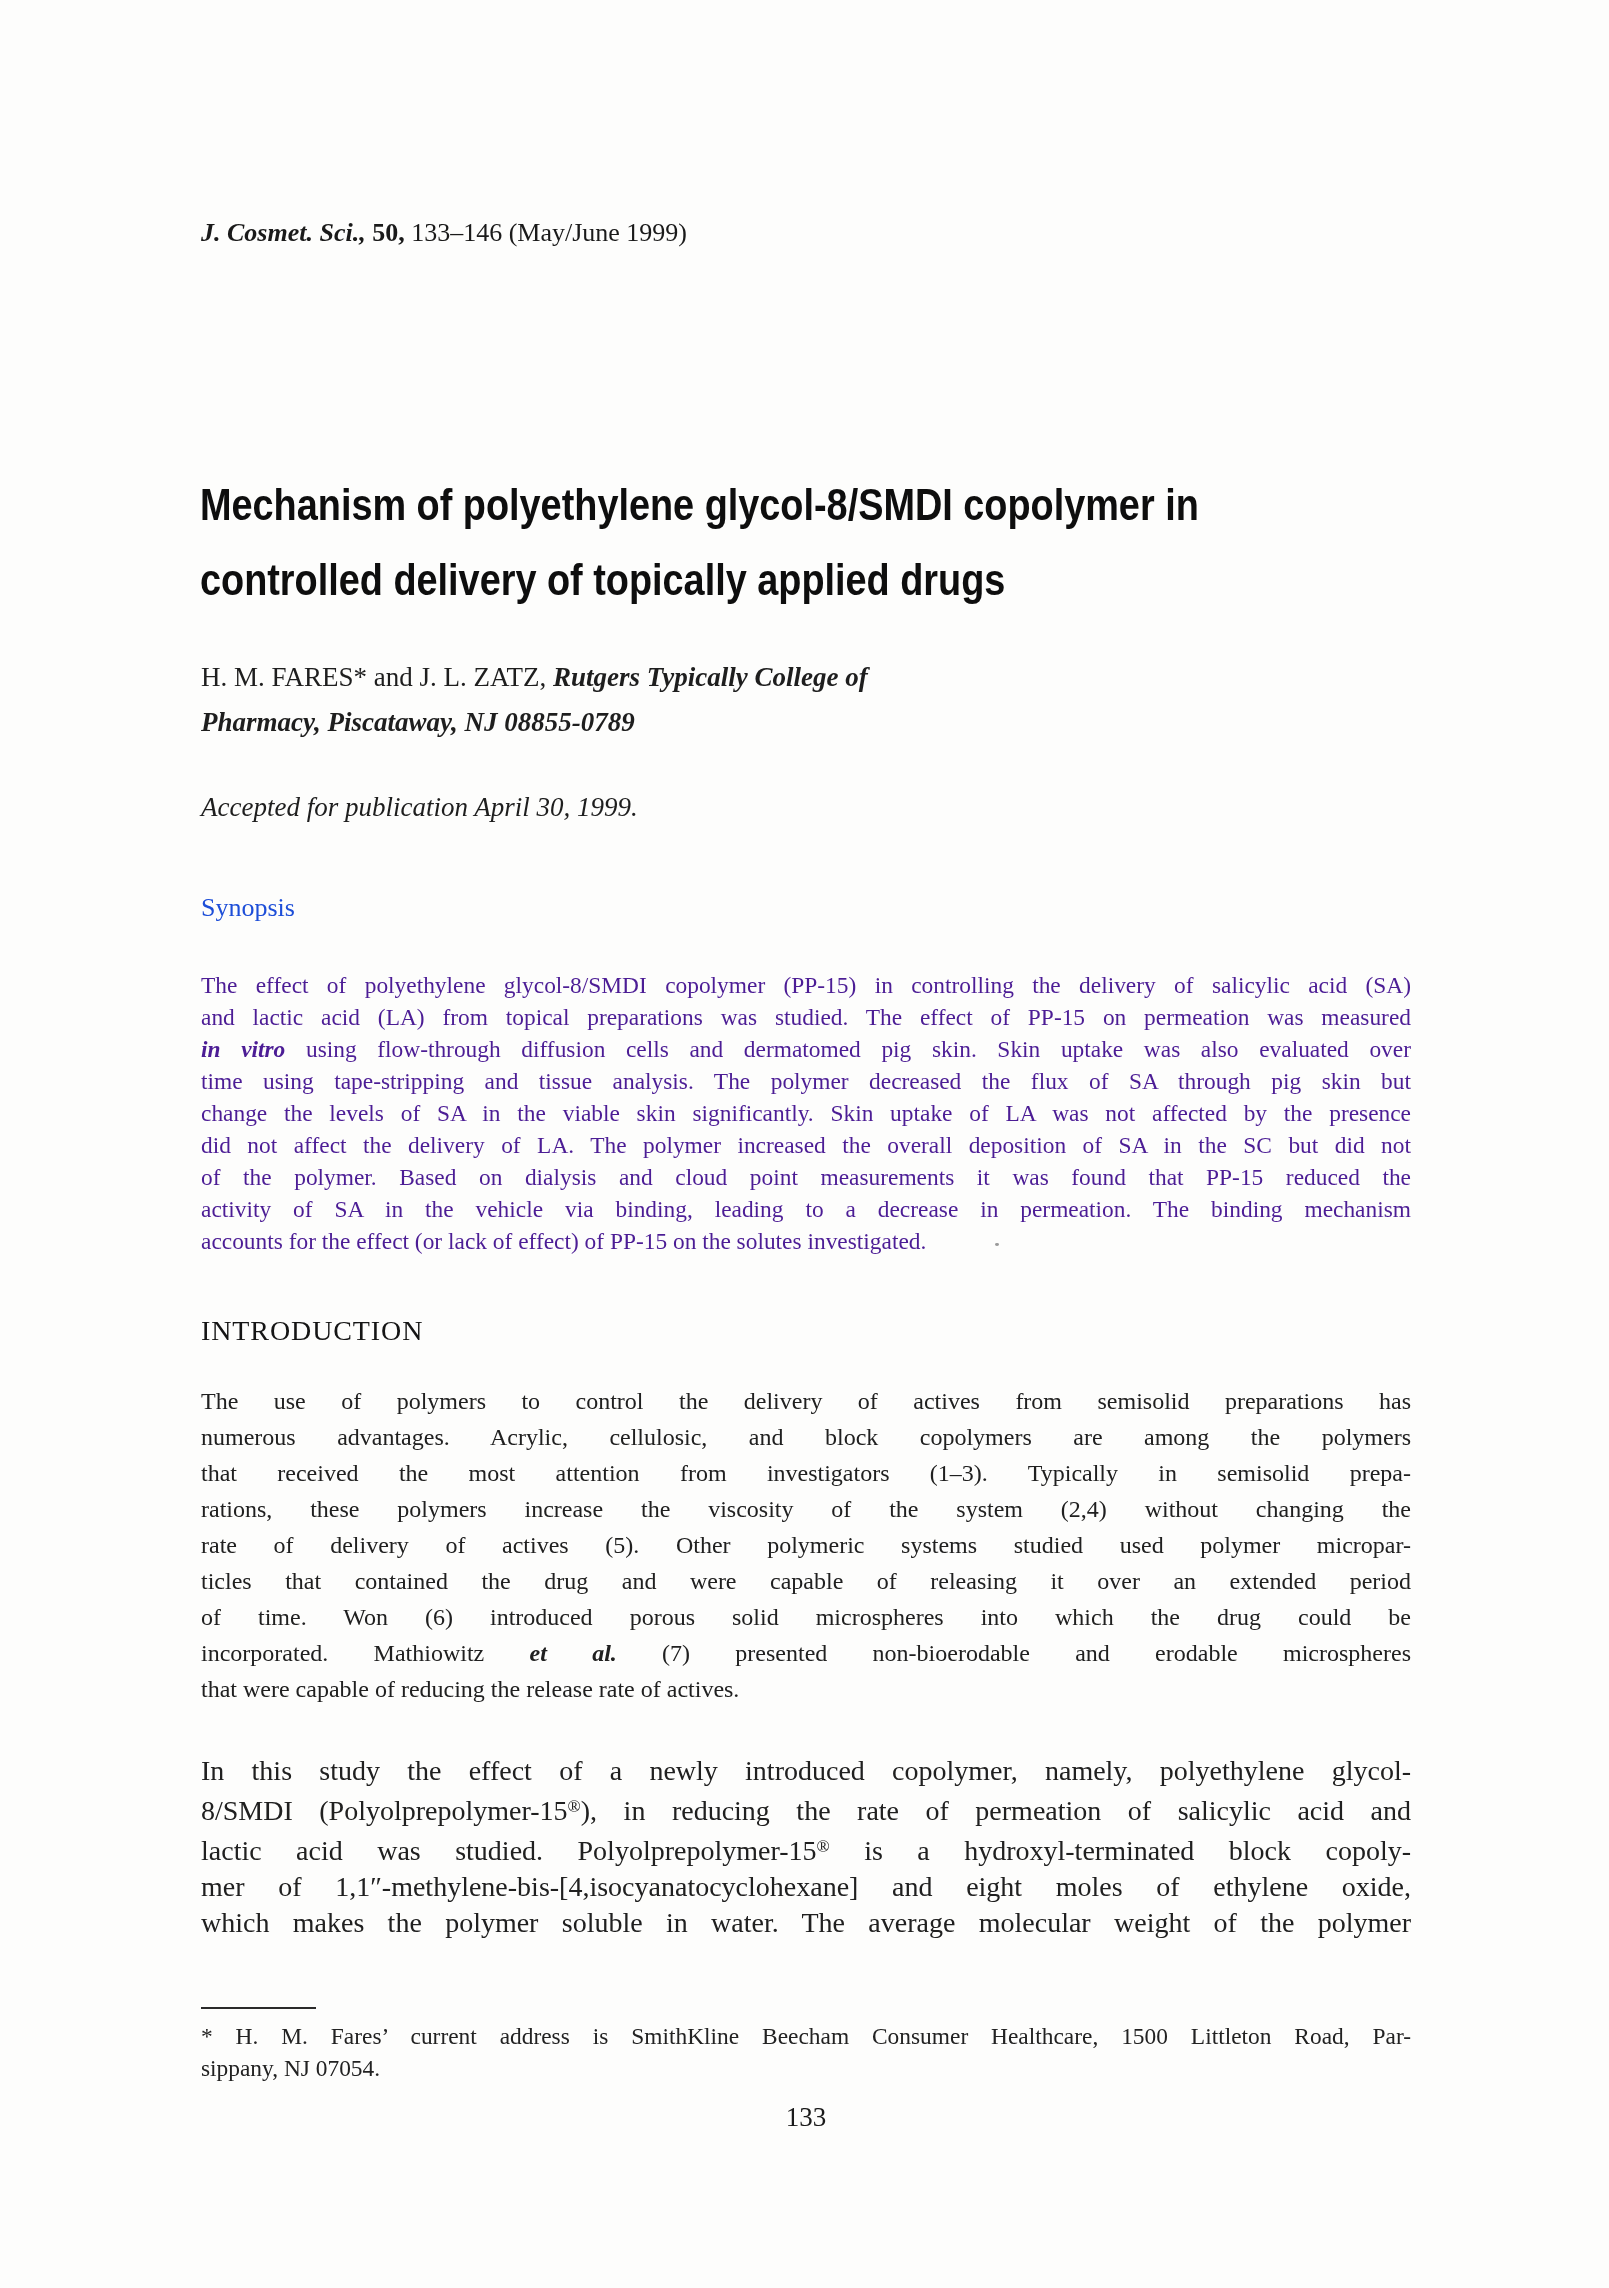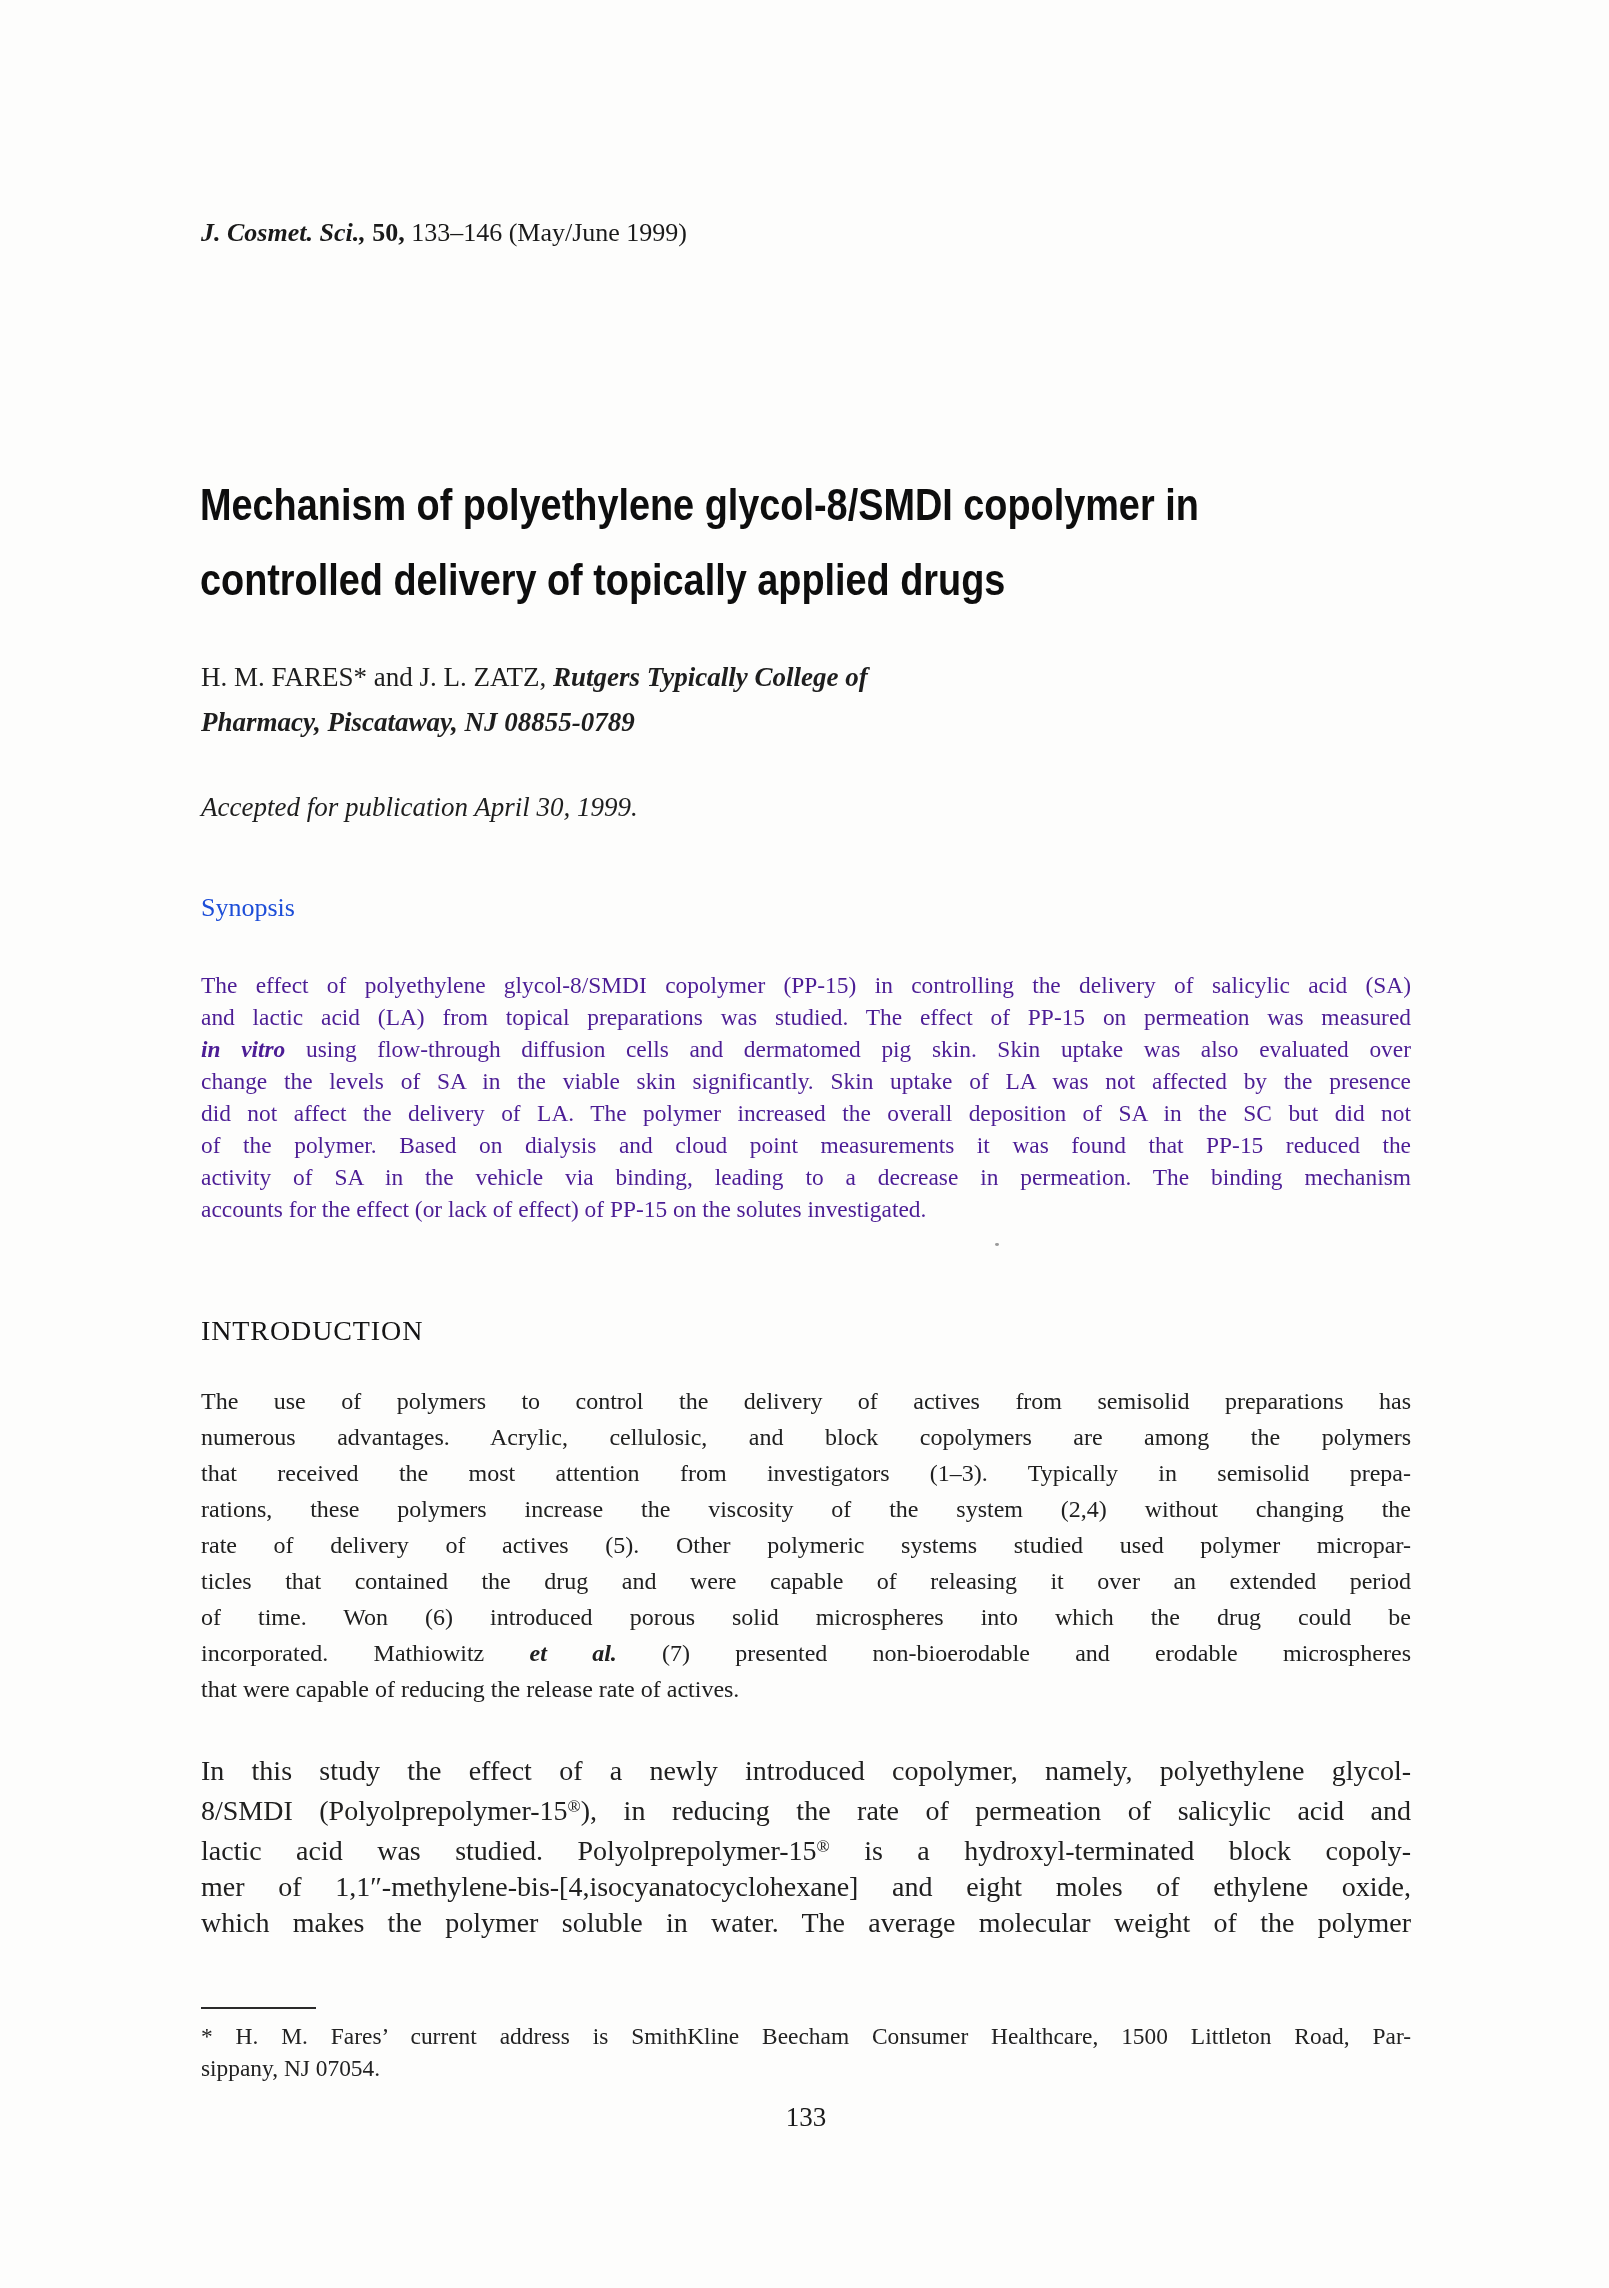--- a/index.html
+++ b/index.html
@@ -147,20 +147,21 @@
   </div>
 
   <div class="abs accepted">Accepted for publication April 30, 1999.</div>
 
   <div class="abs synopsis-heading">Synopsis</div>
 
   <div class="abs synopsis-body">
       <div class="tline just"><span>The effect of polyethylene glycol-8/SMDI copolymer (PP-15) in controlling the delivery of salicylic acid (SA)</span></div>
       <div class="tline just"><span>and lactic acid (LA) from topical preparations was studied. The effect of PP-15 on permeation was measured</span></div>
       <div class="tline just"><span class="it">in vitro</span><span> using flow-through diffusion cells and dermatomed pig skin. Skin uptake was also evaluated over</span></div>
+      <div class="tline just"><span>time using tape-stripping and tissue analysis. The polymer decreased the flux of SA through pig skin but</span></div>
       <div class="tline just"><span>change the levels of SA in the viable skin significantly. Skin uptake of LA was not affected by the presence</span></div>
       <div class="tline just"><span>did not affect the delivery of LA. The polymer increased the overall deposition of SA in the SC but did not</span></div>
       <div class="tline just"><span>of the polymer. Based on dialysis and cloud point measurements it was found that PP-15 reduced the</span></div>
       <div class="tline just"><span>activity of SA in the vehicle via binding, leading to a decrease in permeation. The binding mechanism</span></div>
       <div class="tline"><span>accounts for the effect (or lack of effect) of PP-15 on the solutes investigated.</span></div>
     </div>
 
   <div class="abs speck"></div>
 
   <div class="abs intro-heading">INTRODUCTION</div>

